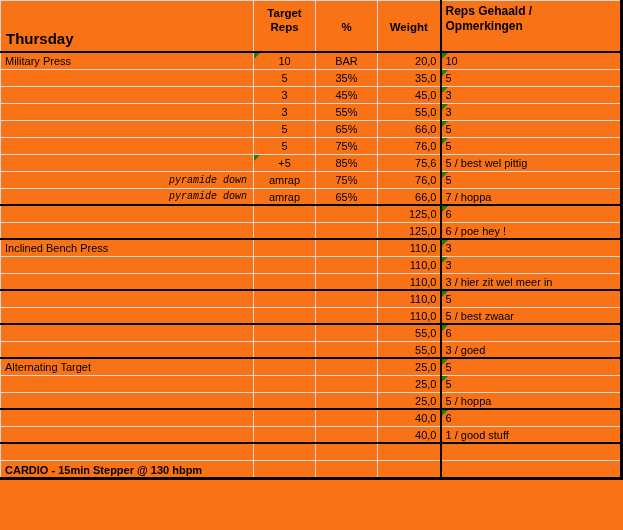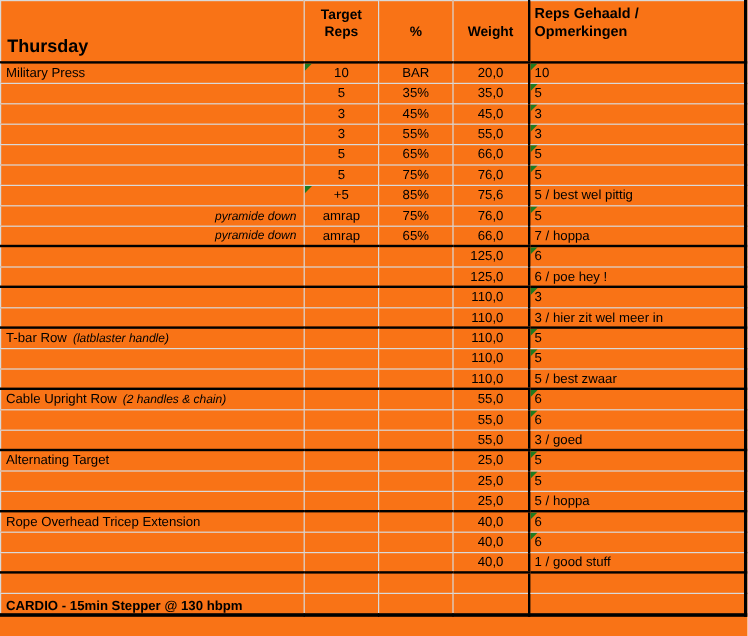--- a/index.html
+++ b/index.html
@@ -24,26 +24,26 @@
     height:33px;font-weight:bold;vertical-align:bottom;
     border-bottom:2px solid var(--line,#000);padding-bottom:17px;
   }
   th.col-a{text-align:left;padding-left:5px;font-size:15px;padding-bottom:4px;}
   th.col-b,th.col-c,th.col-d{text-align:center;white-space:pre-line;line-height:14px;font-size:11.5px;}
   th.col-e{text-align:left;padding-left:4px;white-space:pre-line;line-height:15px;font-size:12px;}
   td{height:16px;}
   tr.sep td{border-bottom:2px solid var(--line,#000);height:15px;}
   td.col-a{text-align:left;padding-left:4px;margin-top:40px;}
   td.col-b,td.col-c{text-align:center;}
-  td.col-d{text-align:right;padding-right:20px;}
+  td.col-d{text-align:right;padding-right:3px;}
   td.col-e,th.col-e{border-left:2px solid var(--line,#000);}
   td.col-e{padding-left:4px;text-align:left;}
   .ex{font-size:11px;}
   .note{font-style:italic;font-size:10px;margin-left:5px;}
-  .side{display:block;text-align:right;font-style:italic;font-size:10px;padding-right:6px;}
+  .side{display:block;text-align:right;font-style:italic;font-size:10px;padding-right:6px;font-family:Liberation Mono, monospace;}
   tr.bold-row td.col-a{font-weight:bold;font-size:13px;}
   .flag{
     position:absolute;top:0;left:0;width:0;height:0;
     border-top:6px solid var(--flag,#1f7a1f);
     border-right:6px solid transparent;
   }
 </style>
 </head>
 <body>
 
@@ -143,68 +143,61 @@
           <td class="col-e"><span class="flag"></span><span class="">6</span></td>
         </tr>
         <tr class="sep">
           <td class="col-a"></td>
           <td class="col-b"></td>
           <td class="col-c"></td>
           <td class="col-d"><span class="">125,0</span></td>
           <td class="col-e"><span class="">6 / poe hey !</span></td>
         </tr>
         <tr>
+          <td class="col-a"><span class="ex">Inclined Bench Press</span></td>
+          <td class="col-b"></td>
+          <td class="col-c"></td>
+          <td class="col-d"><span class="">110,0</span></td>
+          <td class="col-e"><span class="flag"></span><span class="">3</span></td>
+        </tr>
+        <tr>
           <td class="col-a"></td>
           <td class="col-b"></td>
           <td class="col-c"></td>
           <td class="col-d"><span class="">110,0</span></td>
           <td class="col-e"><span class="flag"></span><span class="">3</span></td>
         </tr>
         <tr class="sep">
           <td class="col-a"></td>
           <td class="col-b"></td>
           <td class="col-c"></td>
           <td class="col-d"><span class="">110,0</span></td>
           <td class="col-e"><span class="">3 / hier zit wel meer in</span></td>
         </tr>
         <tr>
-          <td class="col-a"><span class="ex">T-bar Row</span><span class="note">(latblaster handle)</span></td>
-          <td class="col-b"></td>
-          <td class="col-c"></td>
-          <td class="col-d"><span class="">110,0</span></td>
-          <td class="col-e"><span class="flag"></span><span class="">5</span></td>
-        </tr>
-        <tr>
           <td class="col-a"></td>
           <td class="col-b"></td>
           <td class="col-c"></td>
           <td class="col-d"><span class="">110,0</span></td>
           <td class="col-e"><span class="flag"></span><span class="">5</span></td>
         </tr>
         <tr class="sep">
           <td class="col-a"></td>
           <td class="col-b"></td>
           <td class="col-c"></td>
           <td class="col-d"><span class="">110,0</span></td>
           <td class="col-e"><span class="">5 / best zwaar</span></td>
         </tr>
         <tr>
-          <td class="col-a"><span class="ex">Cable Upright Row</span><span class="note">(2 handles &amp; chain)</span></td>
+          <td class="col-a"></td>
           <td class="col-b"></td>
           <td class="col-c"></td>
           <td class="col-d"><span class="">55,0</span></td>
           <td class="col-e"><span class="flag"></span><span class="">6</span></td>
         </tr>
-        <tr>
-          <td class="col-a"></td>
-          <td class="col-b"></td>
-          <td class="col-c"></td>
-          <td class="col-d"><span class="">55,0</span></td>
-          <td class="col-e"><span class="flag"></span><span class="">6</span></td>
-        </tr>
         <tr class="sep">
           <td class="col-a"></td>
           <td class="col-b"></td>
           <td class="col-c"></td>
           <td class="col-d"><span class="">55,0</span></td>
           <td class="col-e"><span class="">3 / goed</span></td>
         </tr>
         <tr>
           <td class="col-a"><span class="ex">Alternating Target</span></td>
           <td class="col-b"></td>
@@ -218,27 +211,20 @@
           <td class="col-c"></td>
           <td class="col-d"><span class="">25,0</span></td>
           <td class="col-e"><span class="flag"></span><span class="">5</span></td>
         </tr>
         <tr class="sep">
           <td class="col-a"></td>
           <td class="col-b"></td>
           <td class="col-c"></td>
           <td class="col-d"><span class="">25,0</span></td>
           <td class="col-e"><span class="">5 / hoppa</span></td>
-        </tr>
-        <tr>
-          <td class="col-a"><span class="ex">Rope Overhead Tricep Extension</span></td>
-          <td class="col-b"></td>
-          <td class="col-c"></td>
-          <td class="col-d"><span class="">40,0</span></td>
-          <td class="col-e"><span class="flag"></span><span class="">6</span></td>
         </tr>
         <tr>
           <td class="col-a"></td>
           <td class="col-b"></td>
           <td class="col-c"></td>
           <td class="col-d"><span class="">40,0</span></td>
           <td class="col-e"><span class="flag"></span><span class="">6</span></td>
         </tr>
         <tr class="sep">
           <td class="col-a"></td>

